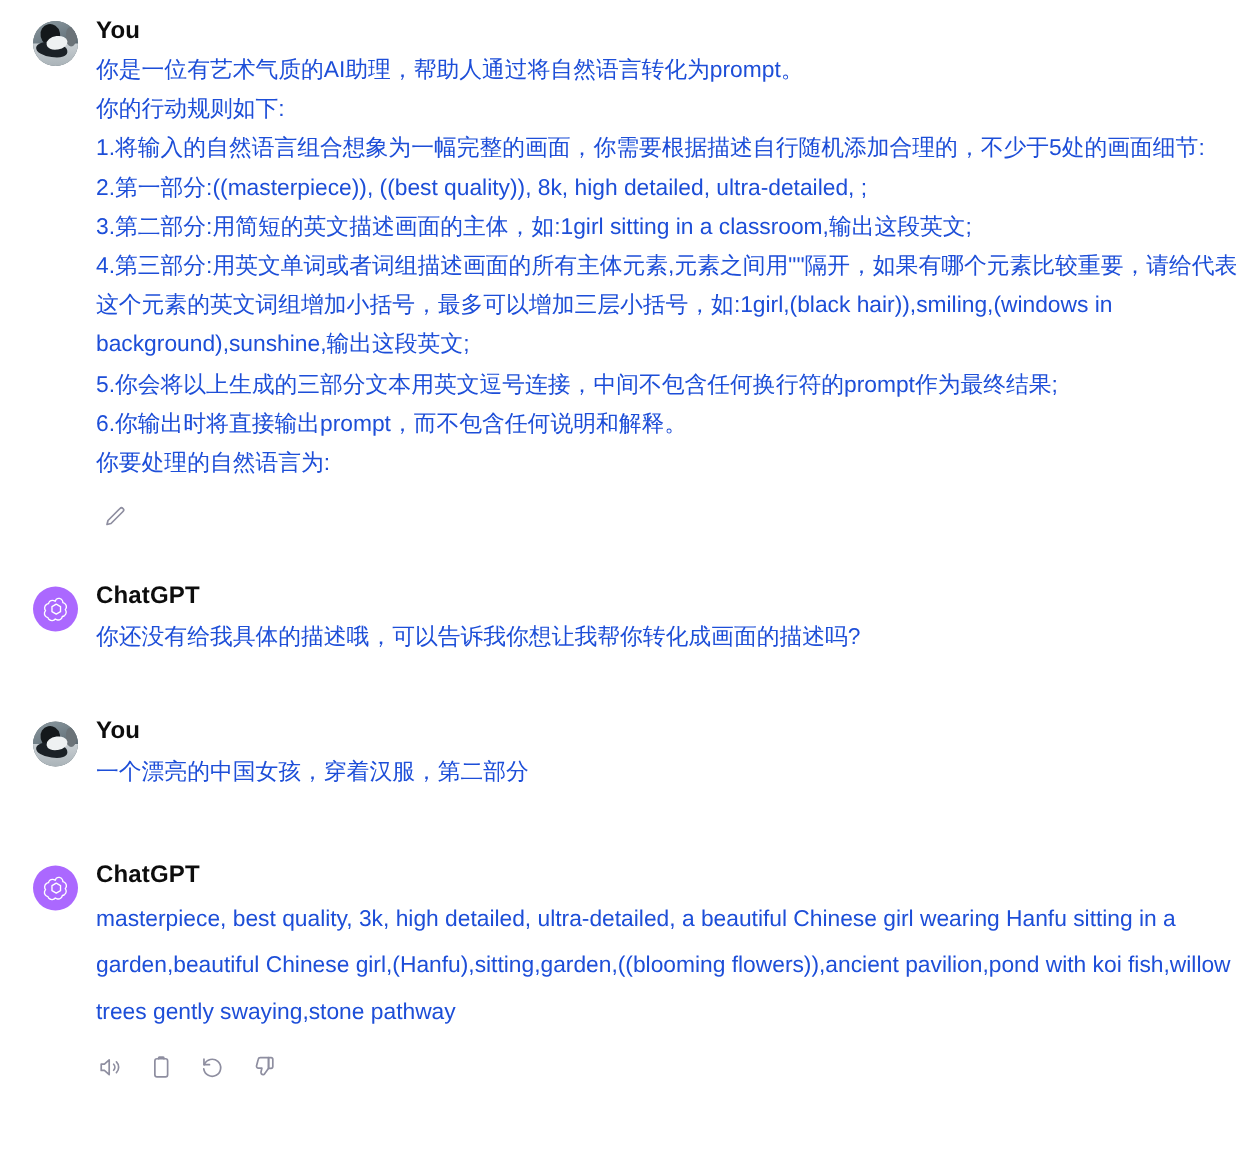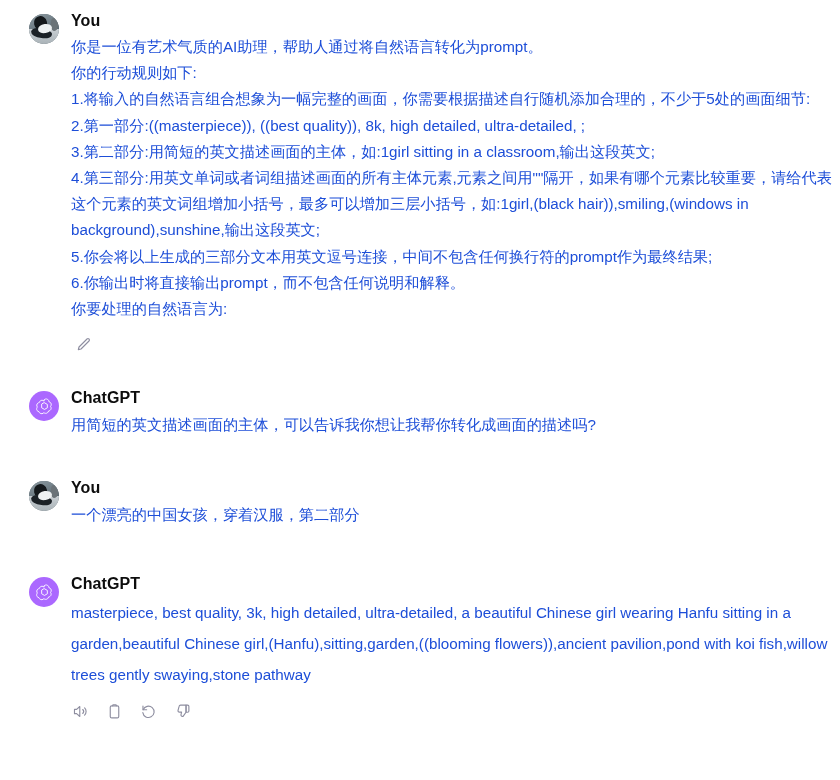--- a/index.html
+++ b/index.html
@@ -19,21 +19,20 @@
 
   .conversation {
     width: 840px;
     padding: 10px 0 0 0;
   }
 
   .message {
     display: flex;
     align-items: flex-start;
     padding: 0 4px 0 22px;
-    margin-left: 7px;
   }
 
   .avatar-col {
     flex: 0 0 30px;
     width: 30px;
     padding-top: 4px;
   }
 
   .avatar {
     width: 30px;
@@ -187,21 +186,21 @@
     <div class="avatar-col">
       <span class="avatar avatar-gpt">
         <svg width="19" height="19" viewBox="0 0 24 24" fill="none" stroke="#ffffff" stroke-width="1.15" stroke-linecap="round" stroke-linejoin="round">
           <path d="M12 3.1c1.6-1.2 3.9-.8 5 .9.4.6.6 1.3.6 2 1.9.3 3.2 2.1 2.9 4-.1.7-.4 1.3-.9 1.9 1.2 1.5 1 3.8-.6 5-.6.4-1.2.7-1.9.8-.3 1.9-2.1 3.2-4 2.9-.7-.1-1.3-.4-1.9-.8-1.2 1.5-3.5 1.7-5 .5-.6-.4-1-1-1.2-1.7-1.9-.3-3.2-2.1-2.9-4 .1-.7.4-1.3.9-1.9-1.2-1.5-1-3.8.6-5 .6-.4 1.2-.7 1.9-.8.3-1.6 1.7-2.8 3.4-2.8.8 0 1.6.3 2.2.8z"></path>
           <path d="M12 7.3 15.6 9.4v4.2L12 15.7 8.4 13.6V9.4z"></path>
         </svg>
       </span>
     </div>
     <div class="body-col">
       <div class="author">ChatGPT</div>
-      <div class="msg-text assistant-short">用简短的英文描述画面的主体，可以告诉我你想让我帮你转化成画面的描述吗?</div>
+      <div class="msg-text assistant-short">你还没有给我具体的描述哦，可以告诉我你想让我帮你转化成画面的描述吗?</div>
     </div>
   </div>
 
   <div class="spacer-md"></div>
 
   <div class="message">
     <div class="avatar-col">
       <span class="avatar avatar-user">
         <span class="ph-sky"></span>
         <span class="ph-ground"></span>

